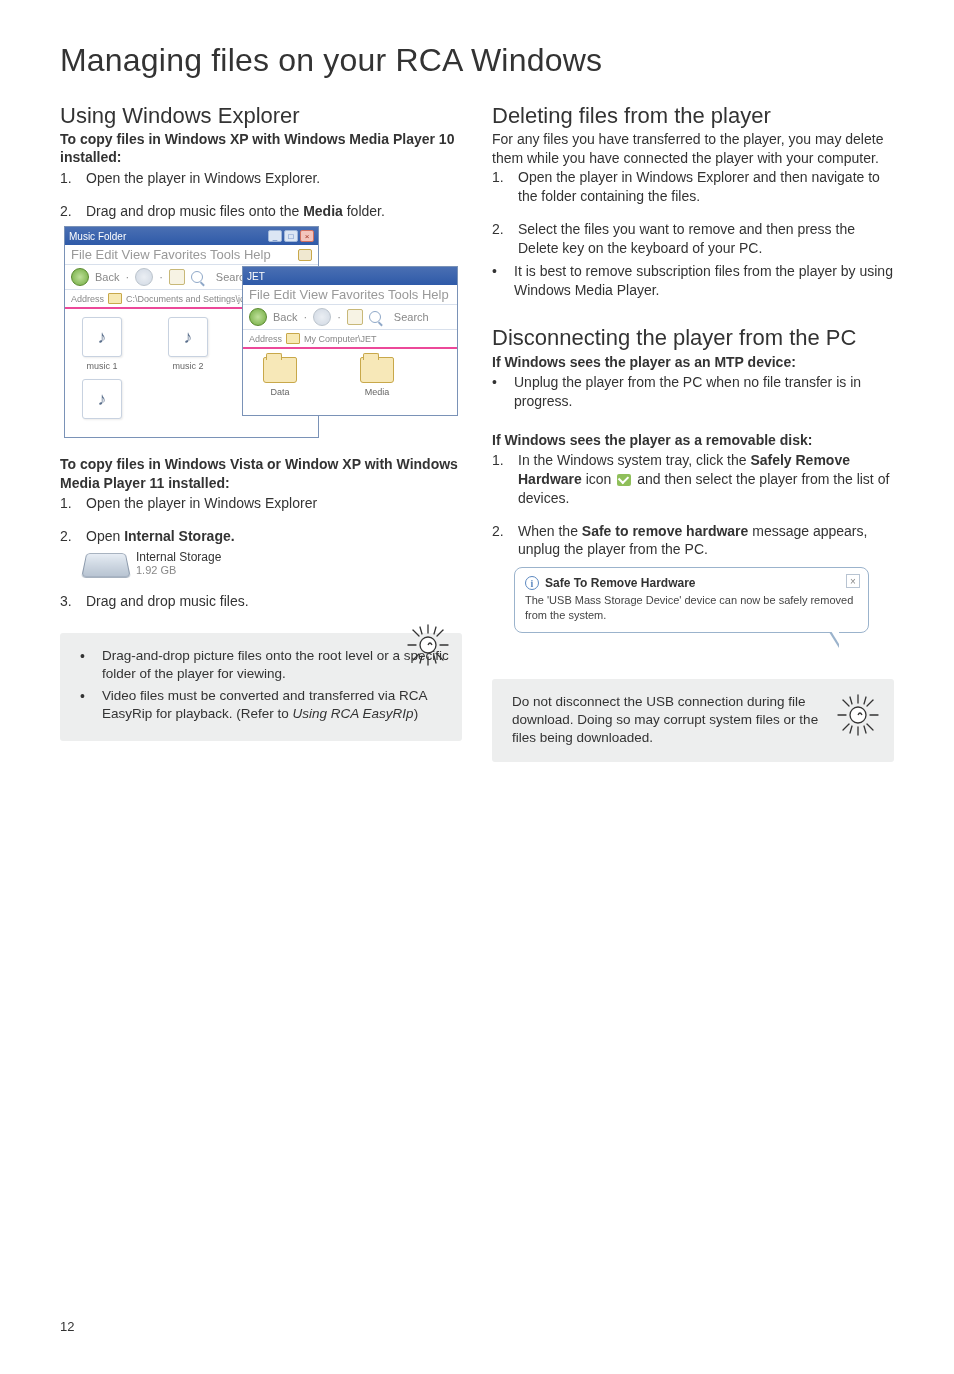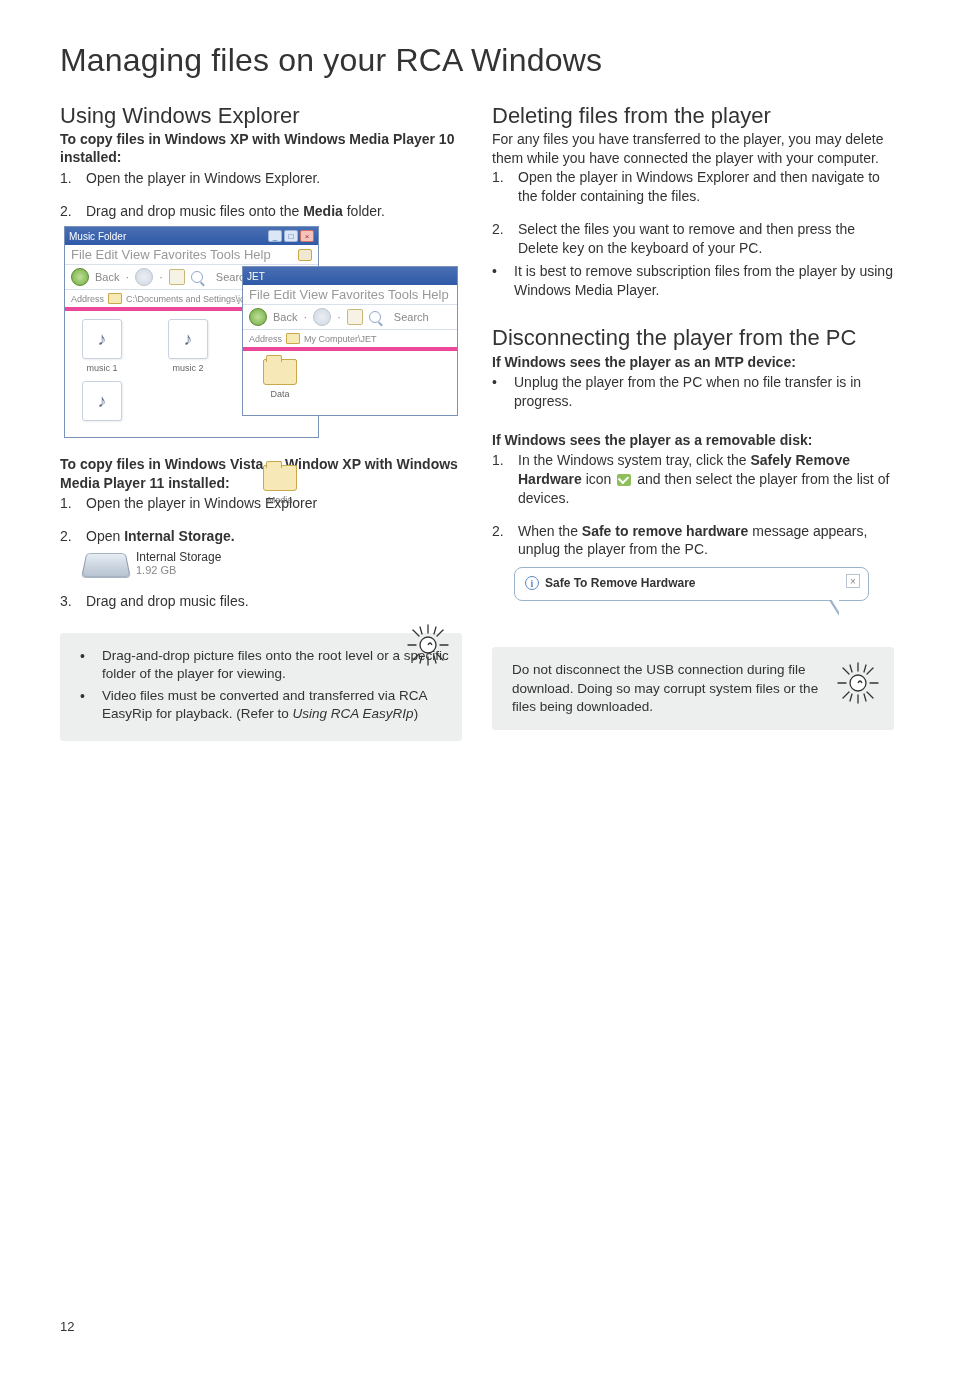--- a/index.html
+++ b/index.html
@@ -31,21 +31,21 @@
   .win .titlebar .wbtn { width: 14px; height: 12px; background: #dce6f4; border: 1px solid #9fb6d9; border-radius: 2px; display: flex; align-items: center; justify-content: center; font-size: 8px; color: #2f5aa8; }
   .win .menus { padding: 2px 6px; color: #999; font-size: 13px; border-bottom: 1px solid #d8e0ec; display: flex; gap: 8px; align-items: center; justify-content: space-between;}
   .win .menus .flag { width: 14px; height: 12px; background: #f0e8d0; border: 1px solid #c8a84a; border-radius: 2px;}
   .win .toolbar { padding: 3px 6px; display: flex; align-items: center; gap: 6px; font-size: 11px; color: #888; border-bottom: 1px solid #d8e0ec; }
   .win .toolbar .navbtn { width: 18px; height: 18px; border-radius: 50%; background: radial-gradient(#bfe09a, #6faa3e); border: 1px solid #5a8a30; display: inline-block; position: relative; }
   .win .toolbar .navbtn.dis { filter: grayscale(0.3) opacity(0.7); background: radial-gradient(#e0e8f2,#b7c8de); border-color:#9ab; }
   .win .toolbar .upbtn { width: 16px; height: 16px; background: #f7f3e4; border: 1px solid #c8b878; border-radius: 2px; }
   .win .toolbar .search { display: flex; align-items: center; gap: 13px; justify-content: flex-end; }
   .win .toolbar .search .mag { width: 12px; height: 12px; border: 1.5px solid #8fa8c8; border-radius: 50%; position: relative; }
   .win .toolbar .search .mag::after { content:""; position:absolute; width:5px; height:1.5px; background:#8fa8c8; bottom:-2px; right:-3px; transform:rotate(45deg); }
-  .win .addr { padding: 3px 6px; display:flex; align-items:center; gap:4px; font-size:9px; color:#888; border-bottom:4px solid #ec4899;}
+  .win .addr { padding: 3px 6px; display:flex; align-items:center; gap:4px; font-size:9px; color:#888; border-bottom:2px solid #ec4899;}
   .win .addr .folder { width:14px; height:11px; background:#f7e9b3; border:1px solid #c8a84a; border-radius:1px;}
   .win .body { padding: 8px; display: flex; gap: 28px; flex-wrap: wrap; }
   .fileicon { display: flex; flex-direction: column; align-items: center; width: 58px; font-size: 9px; color: #666; gap: 4px; }
   .fileicon .box { width: 40px; height: 40px; background: #fff; border: 1px solid #c8d2e0; border-radius: 3px; display: flex; align-items: center; justify-content: center; box-shadow: 1px 1px 2px rgba(0,0,0,0.08);}
   .fileicon .note { font-size: 18px; color: #5a6f8c; }
   .fileicon .fold { width: 34px; height: 26px; background: #f7e8b8; border:1px solid #c8a84a; border-radius: 2px 2px 3px 3px; position: relative; }
   .fileicon .fold::before { content:""; position:absolute; top:-5px; left:2px; width:14px; height:6px; background:#f7e8b8; border:1px solid #c8a84a; border-bottom:none; border-radius:2px 2px 0 0;}
 
   
   .drive { display: flex; align-items: center; gap: 8px; margin: 4px 0 4px 24px; font-family: Tahoma, Arial, sans-serif; }
@@ -179,21 +179,21 @@
             <span class="search">
                 <span class="mag"></span>
                 <span>Search</span>
               </span>
           </div>
           <div class="addr">
               <span>Address</span>
               <span class="folder"></span>
               <span>My Computer\JET</span>
             </div>
-          <div class="body" style="gap:66px;flex-direction:column;">
+          <div class="body" style="gap:39px;">
             <div class="fileicon">
                 <div class="fold"></div>
                 <span>Data</span>
               </div>
             <div class="fileicon">
                 <div class="fold"></div>
                 <span>Media</span>
               </div>
           </div>
         </div>
@@ -315,20 +315,21 @@
         </li>
       </ol>
 
       <div class="balloon-wrap">
         <div class="balloon">
           <div class="close">×</div>
           <div class="row1">
               <span class="info">i</span>
               <span>Safe To Remove Hardware</span>
             </div>
+          <div class="row2">The 'USB Mass Storage Device' device can now be safely removed from the system.</div>
         </div>
         <div class="balloon-tail"></div>
       </div>
 
       <div class="notebox right">
         <div class="sunicon">
           <svg viewBox="0 0 48 48">
               <g stroke="#333" stroke-width="1.3" fill="none">
                 <circle cx="24" cy="24" r="8" fill="#fff"></circle>
                 <path d="M24 24 q2 -4 4 0"></path>

